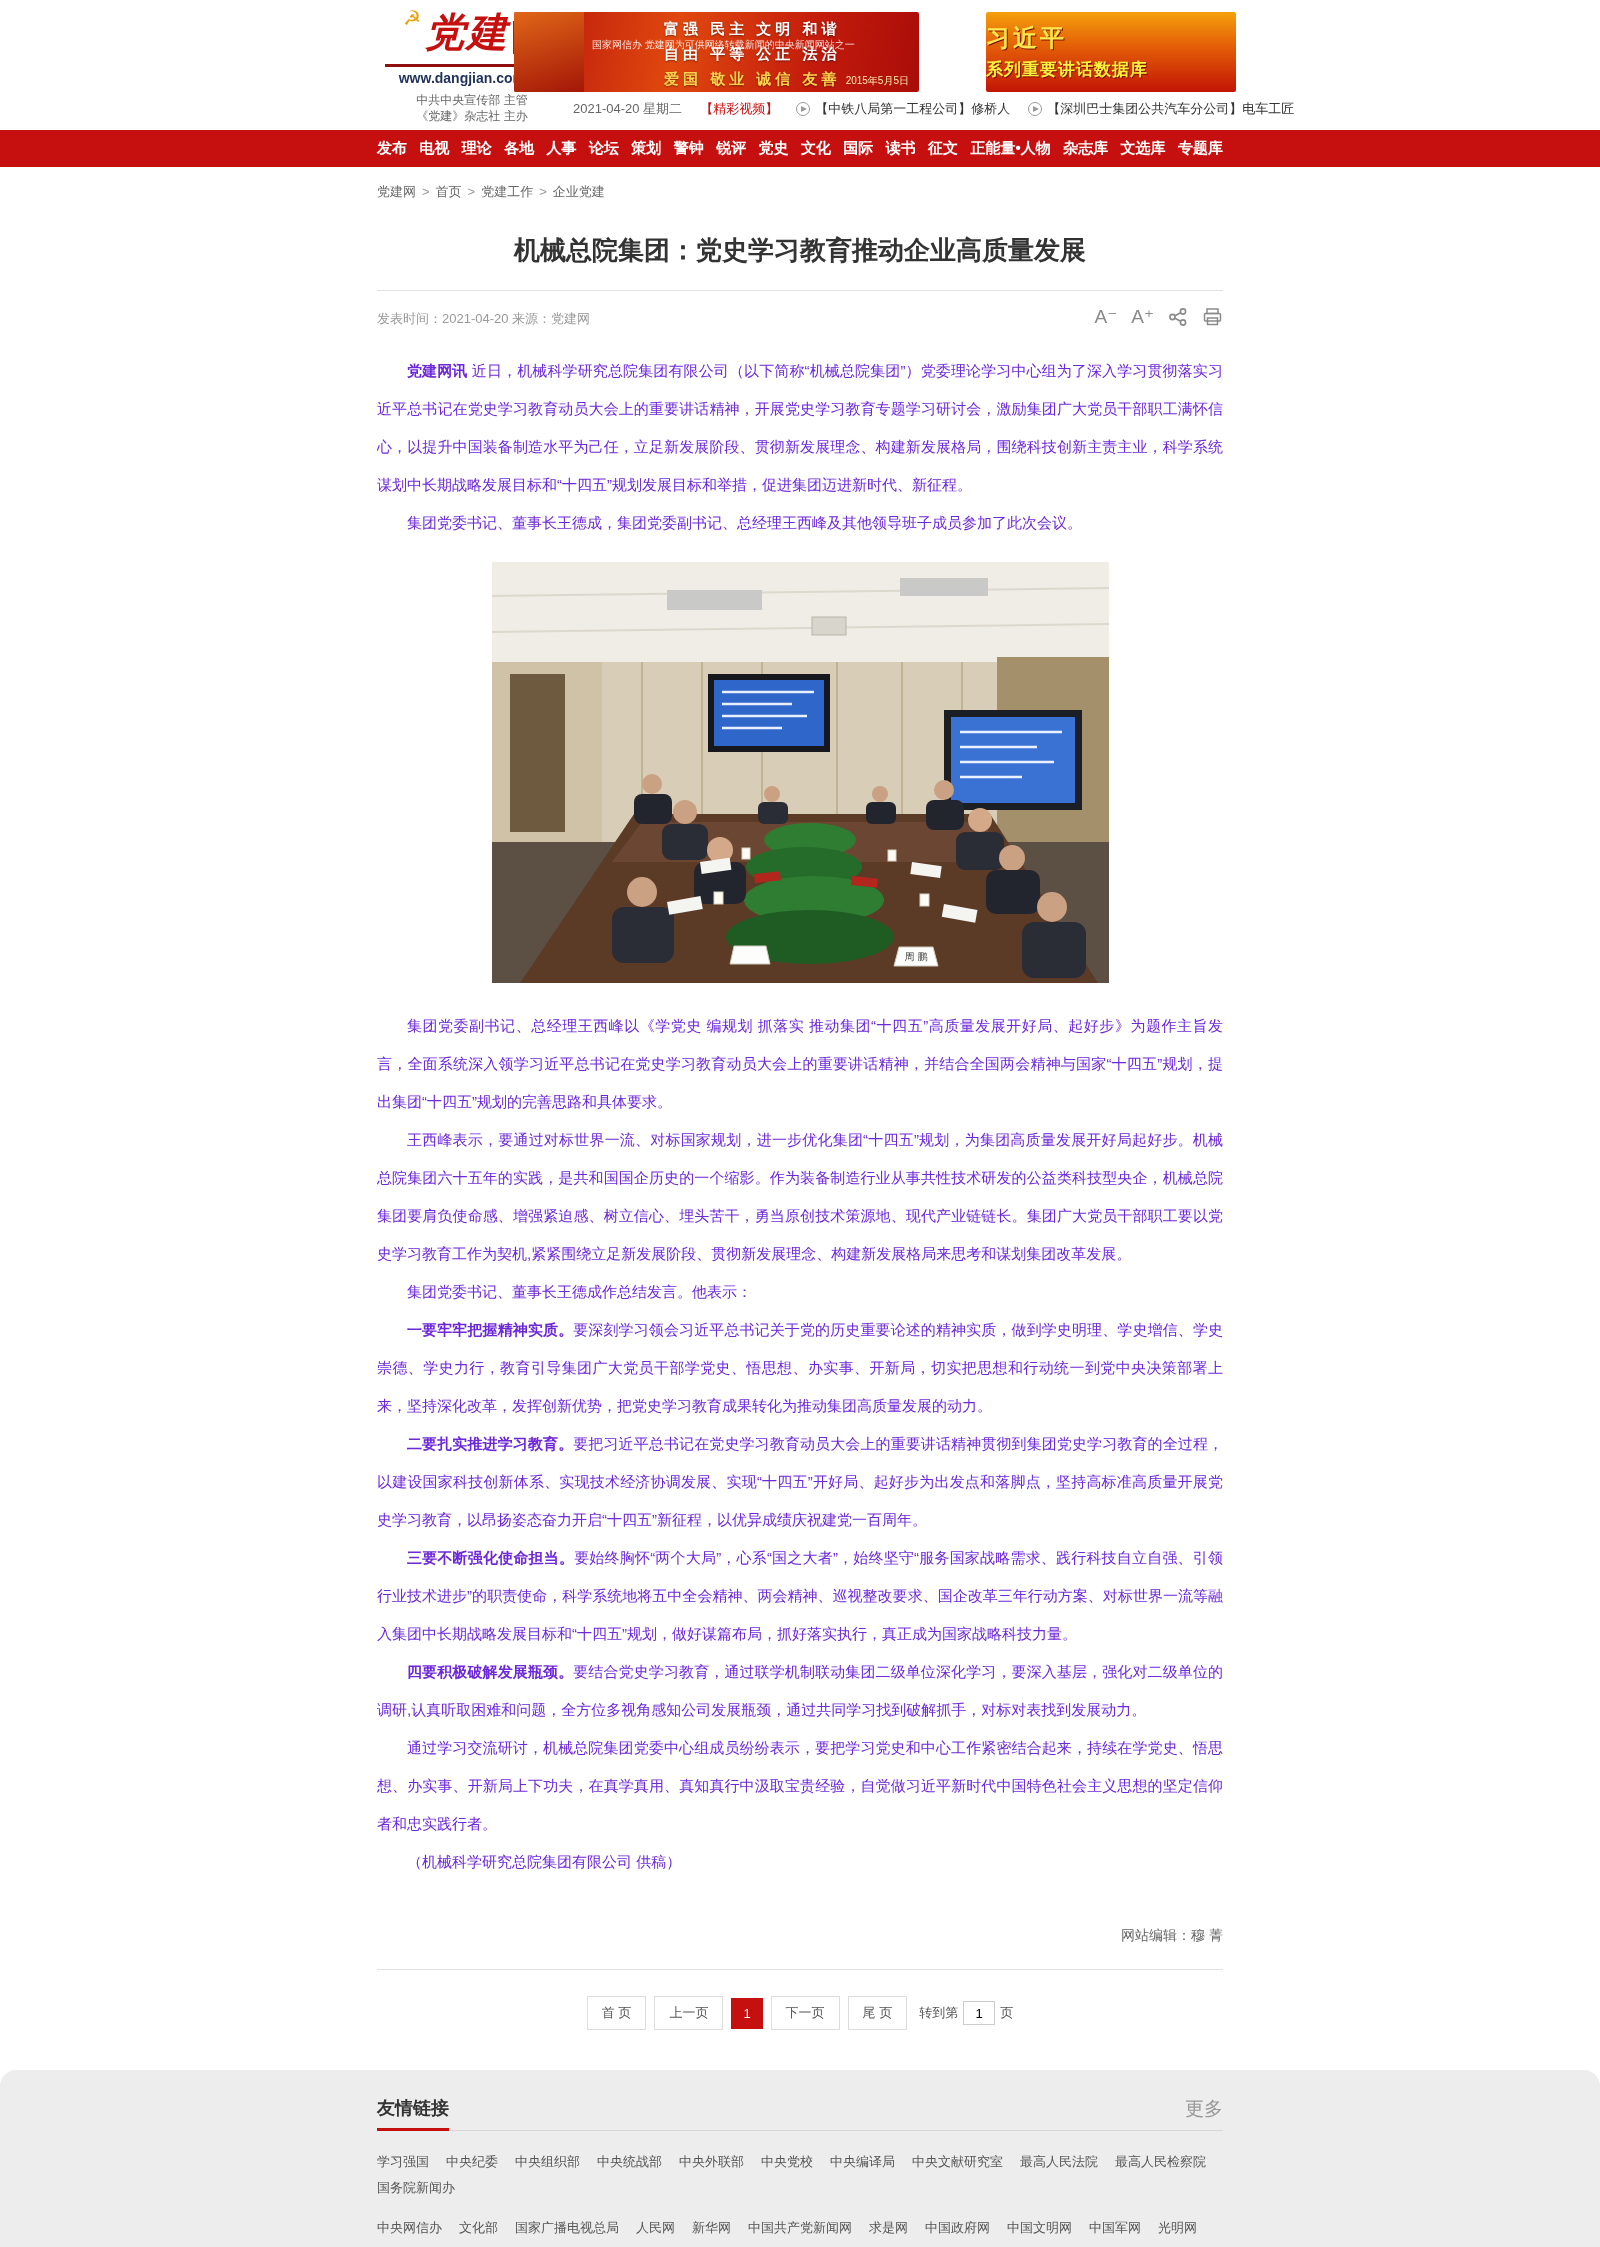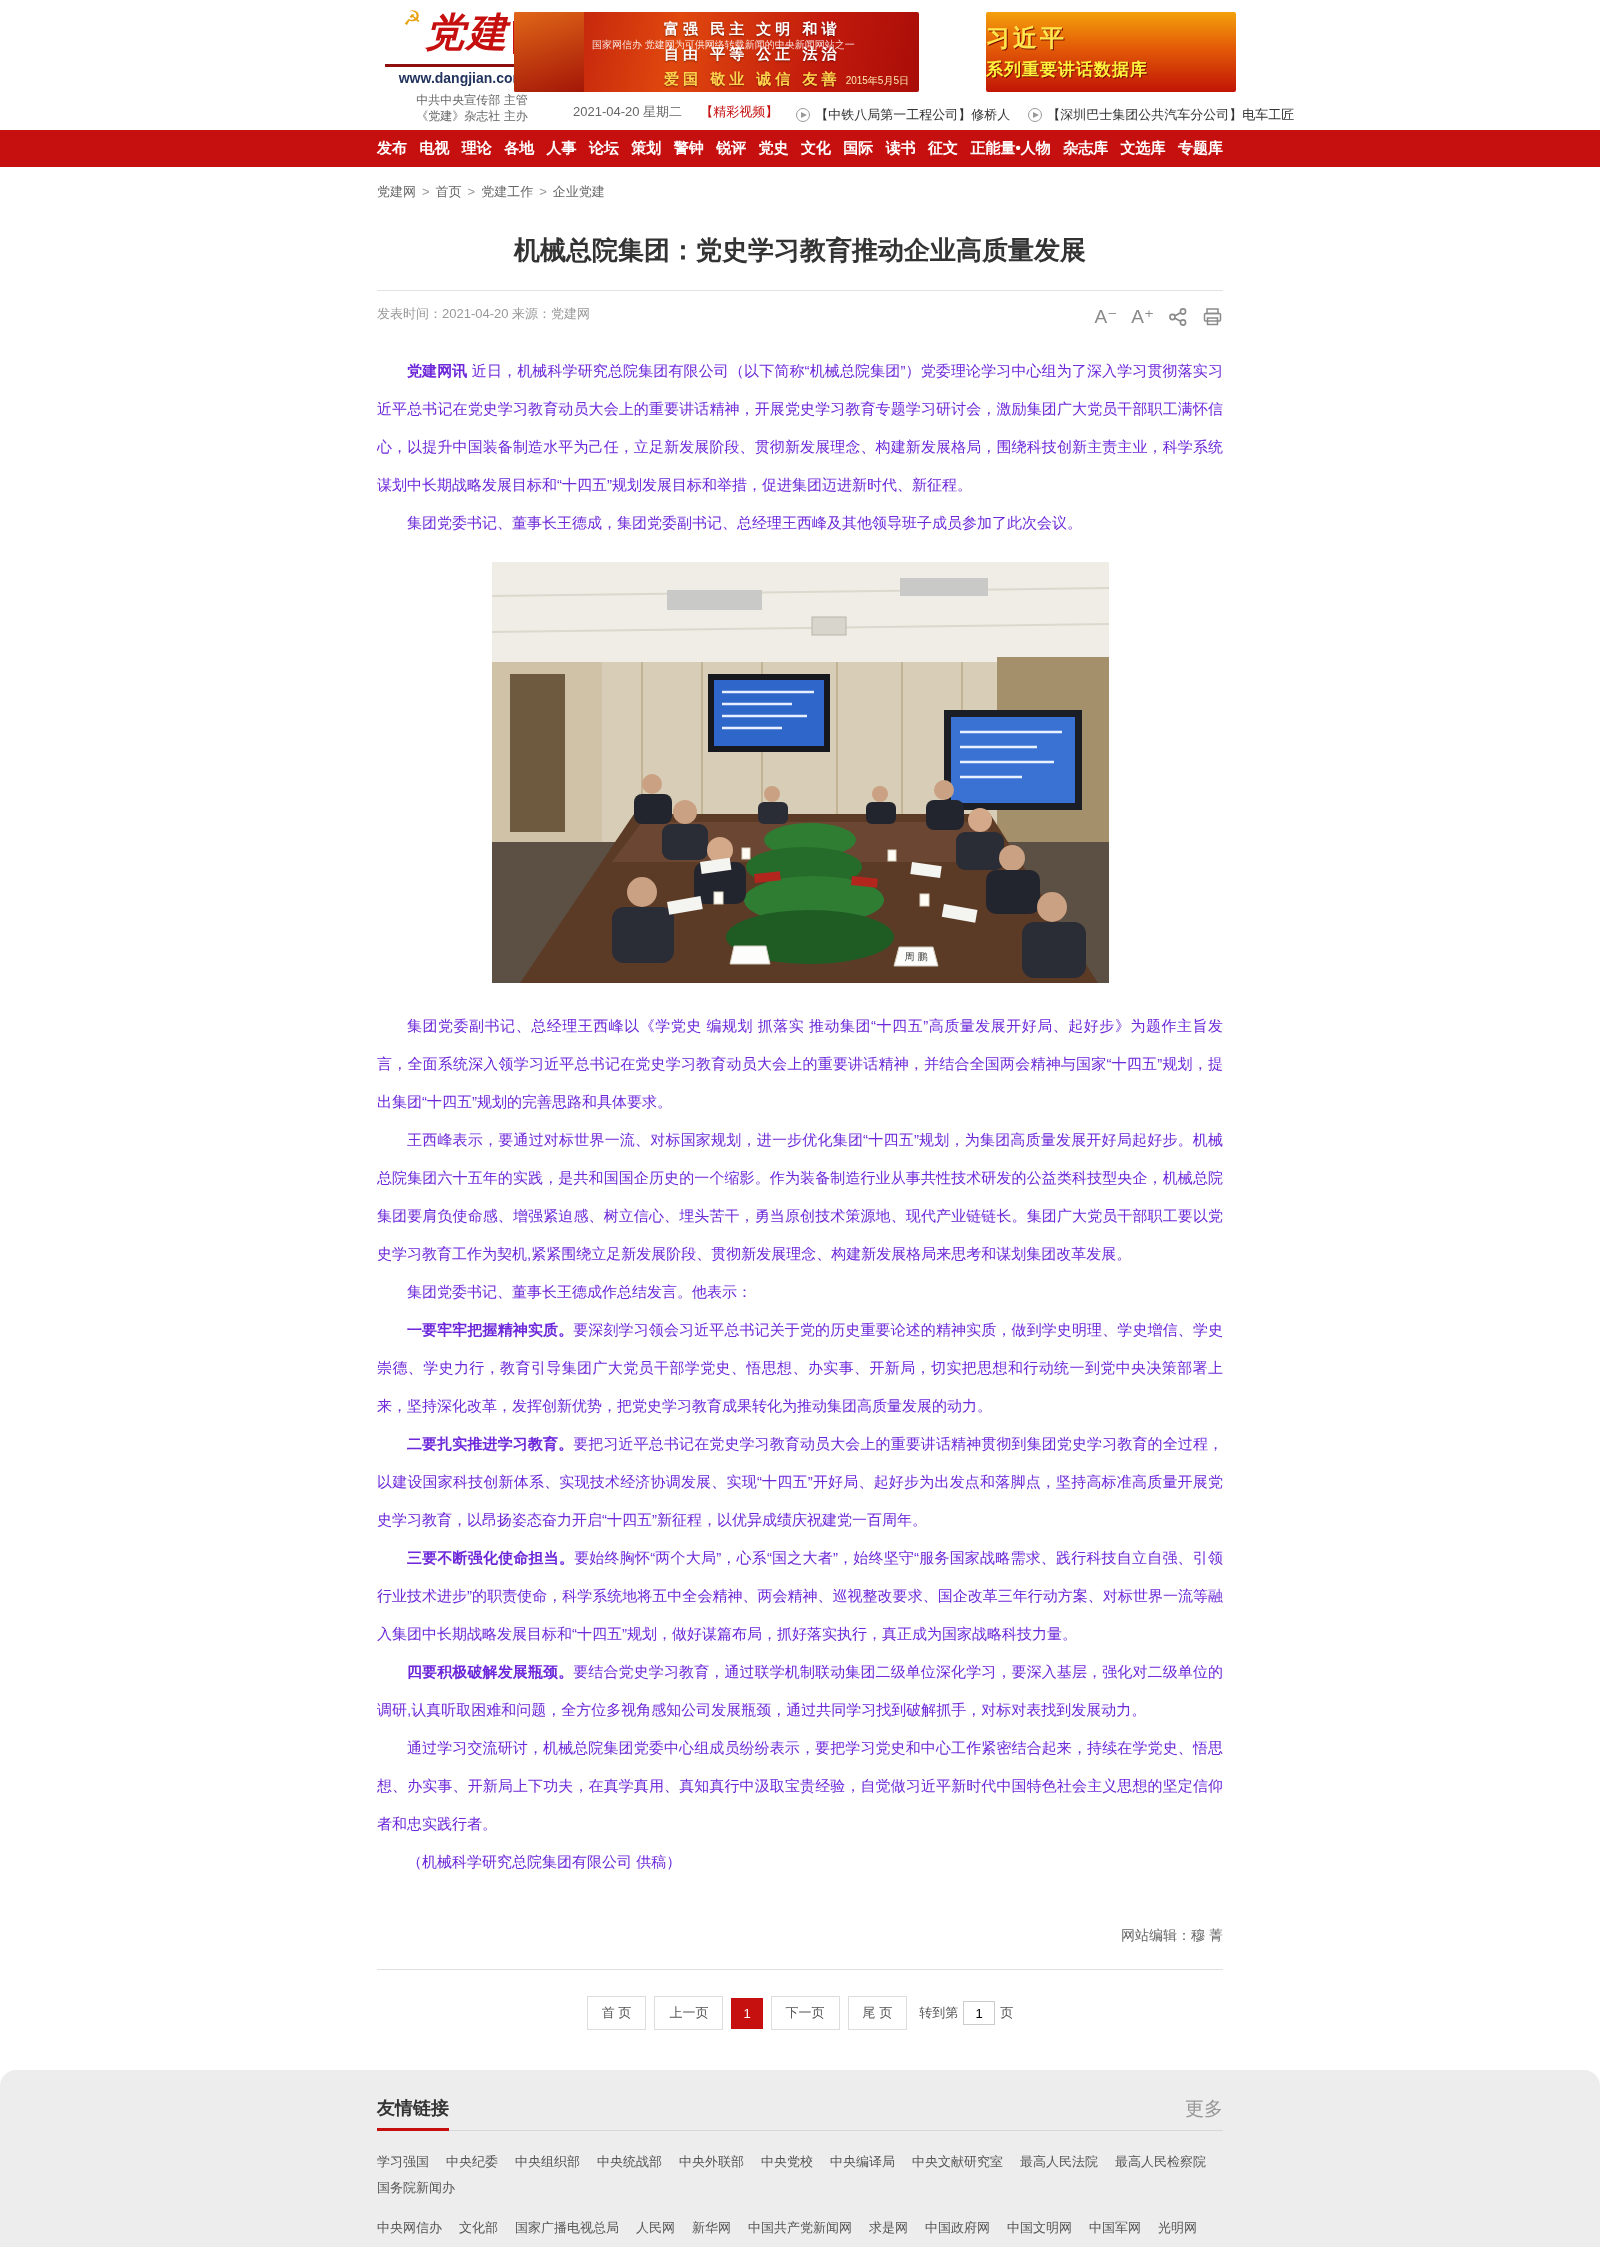--- a/index.html
+++ b/index.html
@@ -23,37 +23,37 @@
   .b1-tag { position: absolute; left: 78px; top: 26px; font-size: 10px; color: rgba(255,255,255,.85); width: 350px; }
   .b1-vals { position: absolute; left: 150px; top: 4px; font-size: 15px; font-weight: bold; letter-spacing: 4px; line-height: 25px; color: #fff; text-shadow: 0 1px 2px rgba(0,0,0,.4); }
   .b1-vals .gold { color: #ffd34d; }
   .b1-date { position: absolute; right: 10px; bottom: 4px; font-size: 10px; color: #ffe9b0; }
   .banner2 { left: 609px; width: 250px; background: linear-gradient(180deg,#f4a00c,#e35b07 45%,#c11505); text-align: left; }
   .b2-line1 { font-size: 24px; font-weight: bold; color: #ffe84d; text-shadow: 1px 1px 0 #7a0b02; margin-top: 10px; letter-spacing: 3px; }
   .b2-line2 { font-size: 17px; font-weight: bold; color: #fff23d; text-shadow: 1px 1px 0 #7a0b02; margin-top: 4px; letter-spacing: 1px; }
   .header-bottom { position: absolute; left: 196px; top: 100px; display: flex; align-items: center; gap: 18px; font-size: 13px; white-space: nowrap; }
   .hdate { color: #666; }
   .vtag { color: #c6100f; }
-  .vitem { display: flex; align-items: center; gap: 5px; color: #333; margin-top: 6px; }
+  .vitem { display: flex; align-items: center; gap: 5px; color: #333; }
   .play-icon { width: 14px; height: 14px; border: 1px solid #999; border-radius: 50%; position: relative; display: inline-block; }
   .play-icon::after { content: ""; position: absolute; left: 4px; top: 3px; border-left: 6px solid #999; border-top: 3.5px solid transparent; border-bottom: 3.5px solid transparent; }
 
   
   nav.main { background: #c6100f; height: 37px; }
   .nav-inner { width: 846px; margin: 0 auto; display: flex; justify-content: space-between; align-items: center; height: 37px; }
   .nav-item { color: #fff; font-size: 15px; font-weight: bold; }
 
   
   .breadcrumb { font-size: 13px; color: #666; padding: 16px 0 6px; }
   .breadcrumb .sep { margin: 0 6px; color: #999; }
 
   
   h1.title { text-align: center; font-size: 26px; font-weight: bold; color: #333; padding: 26px 0 22px; }
   .title-divider { height: 1px; background: #e2e2e2; }
-  .meta-row { display: flex; justify-content: space-between; align-items: flex-start; padding: 14px 0 10px; }
+  .meta-row { display: flex; justify-content: space-between; align-items: flex-end; padding: 14px 0 10px; }
   .meta-text { font-size: 13px; color: #999; }
   .meta-icons { display: flex; align-items: center; gap: 14px; color: #8a8a8a; }
   .fico { font-size: 19px; color: #8a8a8a; }
   .meta-icons svg { display: block; }
   .article-body { margin-top: 14px; }
   .article-body p { font-size: 15px; line-height: 38px; text-indent: 2em; text-align: justify; color: #6d28d9; }
   .article-body p b { font-weight: bold; }
   .photo-wrap { text-align: center; margin: 20px 0; }
   .editor { text-align: right; font-size: 14px; color: #666; margin: 46px 0 24px; }
   .divider { height: 1px; background: #e0e0e0; }

